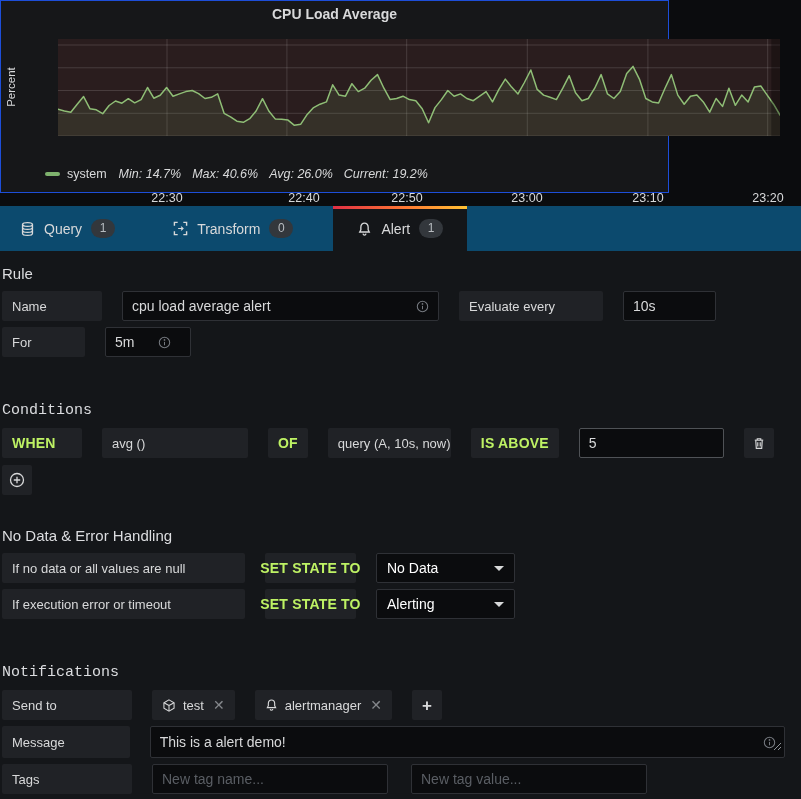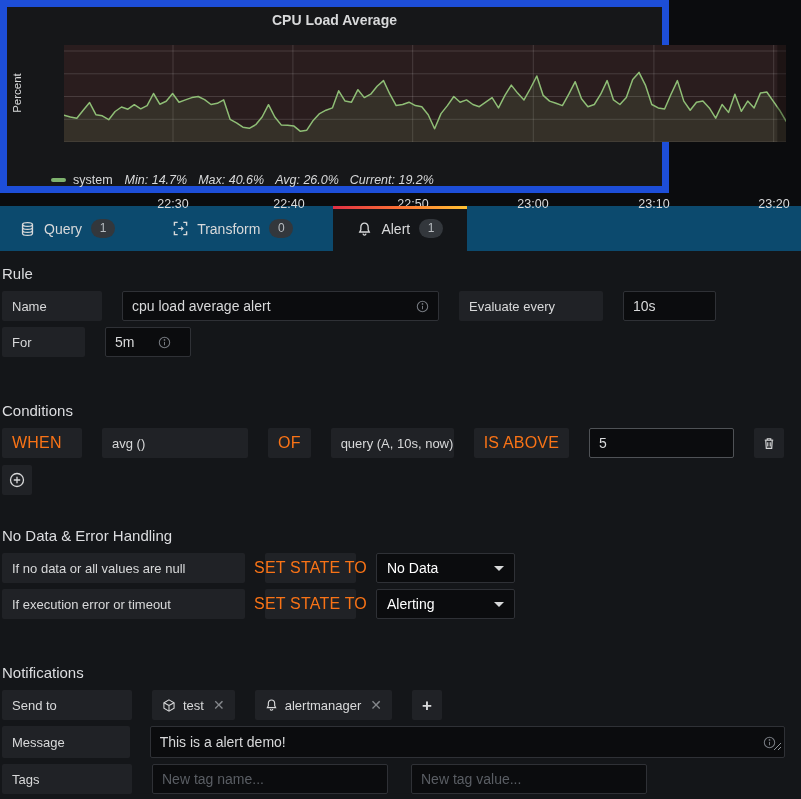--- a/index.html
+++ b/index.html
@@ -9,21 +9,21 @@
     font-family: "Liberation Sans", sans-serif;
     color: #d8d9da;
     -webkit-font-smoothing: antialiased;
   }
 
   
   .panel {
     position: relative;
     width: 669px; height: 193px;
     background: #161719;
-    border: 7px solid #1d4ed8;
+    border: 1px solid #1d4ed8;
   }
   .panel-title {
     position: absolute; top: 5px; left: 0; right: 0;
     text-align: center;
     font-size: 14px; font-weight: 700; color: #d8d9da;
   }
   .plot-wrap {
     position: absolute; left: 57px; top: 38px;
     width: 722px; height: 97px;
     background: #2a1d1e; 
@@ -94,21 +94,21 @@
   }
   .section-h { font-size: 15px; font-weight: 500; color: #dcdde0; margin-bottom: 9px; }
   .row { display: flex; align-items: stretch; gap: 20px; margin-bottom: 6px; height: 30px; }
   .gbox {
     background: #202226; border-radius: 2px;
     display: flex; align-items: center;
     padding: 0 10px; height: 30px;
     font-size: 13px; font-weight: 500; color: #d8d9da;
     white-space: nowrap;
   }
-  .gbox.blue { color: #f97316; font-weight: 400; font-size: 16px; letter-spacing: .2px; }
+  .gbox.blue { color: #bef264; font-weight: 700; font-size: 14px; letter-spacing: .2px; }
   .gbox.clickable { cursor: pointer; }
   .ginput {
     position: relative;
     background: #0b0c0e; border: 1px solid #2f3136; border-radius: 2px;
     height: 30px; display: flex; align-items: center;
   }
   .ginput input, .ginput textarea {
     background: transparent; border: none; outline: none;
     color: #d8d9da; font-size: 14px; font-family: "Liberation Sans", sans-serif;
     width: 100%; padding: 0 9px;
@@ -129,21 +129,21 @@
     display: flex; align-items: center; justify-content: center;
     color: #d8d9da; cursor: pointer; border: none;
   }
   .chip {
     background: #202226; border-radius: 2px; height: 30px;
     display: flex; align-items: center; padding: 0 10px;
     font-size: 13px; font-weight: 500; color: #d8d9da;
   }
   .chip .c-icon { display: inline-flex; margin-right: 7px; color: #d8d9da; }
   .chip .c-close { margin-left: 9px; color: #85888c; font-size: 14px; cursor: pointer; }
-  .sect-gap-lg { margin-top: 45px; }
+  .sect-gap-lg { margin-top: 45px; font-family: Liberation Mono, monospace; }
   .sect-gap-md { margin-top: 32px; }
   .msg-area { height: 32px; }
   .msg-area textarea { resize: none; height: 30px; padding-top: 6px; line-height: 18px; overflow: hidden; }
   .grip { position: absolute; right: 2px; bottom: 2px; color: #8e9297; }
   input::placeholder, textarea::placeholder { color: #5a5e64; opacity: 1; }
 </style>
 </head>
 <body>
 
 <div class="panel">
@@ -169,21 +169,21 @@
         <line x1="469.3" x2="469.3" y1="0" y2="97" stroke="rgba(255,255,255,0.14)" stroke-width="1"></line>
         <line x1="589.9" x2="589.9" y1="0" y2="97" stroke="rgba(255,255,255,0.14)" stroke-width="1"></line>
         <line x1="709.7" x2="709.7" y1="0" y2="97" stroke="rgba(255,255,255,0.14)" stroke-width="1"></line>
         <polygon points="0,97 0.0,70.2 6.4,72.0 12.8,73.3 19.2,65.2 25.6,57.6 31.9,69.7 38.3,70.8 44.7,74.7 51.1,66.5 57.5,62.0 63.9,64.2 70.3,59.7 76.7,63.8 83.1,60.6 89.5,48.5 95.8,59.2 102.2,56.3 108.6,48.5 115.0,57.2 121.4,54.9 127.8,52.6 134.2,51.5 140.6,54.7 147.0,59.5 153.3,58.3 159.7,54.9 166.1,74.3 172.5,77.9 178.9,82.2 185.3,83.3 191.7,79.7 198.1,72.0 204.5,59.7 210.8,72.0 217.2,79.9 223.6,80.2 230.0,81.1 236.4,86.3 242.8,85.2 249.2,75.4 255.6,68.6 262.0,65.2 268.4,62.9 274.7,45.8 281.1,56.1 287.5,57.2 293.9,44.7 300.3,52.6 306.7,49.2 313.1,41.3 319.5,35.6 325.9,49.2 332.2,60.6 338.6,59.5 345.0,57.2 351.4,60.6 357.8,61.7 364.2,69.7 370.6,83.8 377.0,68.6 383.4,60.6 389.8,51.5 396.1,57.2 402.5,54.9 408.9,59.5 415.3,61.7 421.7,57.2 428.1,52.6 434.5,62.9 440.9,50.4 447.3,40.1 453.6,48.1 460.0,54.9 466.4,43.5 472.8,31.0 479.2,50.4 485.6,56.1 492.0,58.3 498.4,60.6 504.8,49.2 511.2,36.7 517.5,53.8 523.9,61.7 530.3,59.5 536.7,49.2 543.1,35.6 549.5,54.9 555.9,59.5 562.3,52.6 568.7,34.4 575.0,27.4 581.4,40.1 587.8,59.5 594.2,62.9 600.6,64.0 607.0,49.2 613.4,35.6 619.8,56.1 626.2,65.2 632.5,57.2 638.9,56.1 645.3,62.9 651.7,73.1 658.1,59.5 664.5,67.4 670.9,49.2 677.3,66.3 683.7,56.1 690.1,62.9 696.4,48.1 702.8,47.0 709.2,56.1 715.6,65.2 722.0,76.1 722,97" fill="rgba(134,178,108,0.13)"></polygon>
         <polyline points="0.0,70.2 6.4,72.0 12.8,73.3 19.2,65.2 25.6,57.6 31.9,69.7 38.3,70.8 44.7,74.7 51.1,66.5 57.5,62.0 63.9,64.2 70.3,59.7 76.7,63.8 83.1,60.6 89.5,48.5 95.8,59.2 102.2,56.3 108.6,48.5 115.0,57.2 121.4,54.9 127.8,52.6 134.2,51.5 140.6,54.7 147.0,59.5 153.3,58.3 159.7,54.9 166.1,74.3 172.5,77.9 178.9,82.2 185.3,83.3 191.7,79.7 198.1,72.0 204.5,59.7 210.8,72.0 217.2,79.9 223.6,80.2 230.0,81.1 236.4,86.3 242.8,85.2 249.2,75.4 255.6,68.6 262.0,65.2 268.4,62.9 274.7,45.8 281.1,56.1 287.5,57.2 293.9,44.7 300.3,52.6 306.7,49.2 313.1,41.3 319.5,35.6 325.9,49.2 332.2,60.6 338.6,59.5 345.0,57.2 351.4,60.6 357.8,61.7 364.2,69.7 370.6,83.8 377.0,68.6 383.4,60.6 389.8,51.5 396.1,57.2 402.5,54.9 408.9,59.5 415.3,61.7 421.7,57.2 428.1,52.6 434.5,62.9 440.9,50.4 447.3,40.1 453.6,48.1 460.0,54.9 466.4,43.5 472.8,31.0 479.2,50.4 485.6,56.1 492.0,58.3 498.4,60.6 504.8,49.2 511.2,36.7 517.5,53.8 523.9,61.7 530.3,59.5 536.7,49.2 543.1,35.6 549.5,54.9 555.9,59.5 562.3,52.6 568.7,34.4 575.0,27.4 581.4,40.1 587.8,59.5 594.2,62.9 600.6,64.0 607.0,49.2 613.4,35.6 619.8,56.1 626.2,65.2 632.5,57.2 638.9,56.1 645.3,62.9 651.7,73.1 658.1,59.5 664.5,67.4 670.9,49.2 677.3,66.3 683.7,56.1 690.1,62.9 696.4,48.1 702.8,47.0 709.2,56.1 715.6,65.2 722.0,76.1" fill="none" stroke="#8fbe76" stroke-width="1.5" stroke-linejoin="round" stroke-linecap="round"></polyline>
         <rect x="713.3" y="0" width="8.7" height="97" fill="rgba(0,0,0,0.30)"></rect>
       </svg>
   </div>
 
   <span class="x-label" style="left:144px">22:30</span>
-  <span class="x-label" style="left:260px">22:40</span>
+  <span class="x-label" style="left:281px">22:40</span>
   <span class="x-label" style="left:384px">22:50</span>
   <span class="x-label" style="left:504px">23:00</span>
   <span class="x-label" style="left:625px">23:10</span>
   <span class="x-label" style="left:745px">23:20</span>
 
   <div class="legend">
     <span class="legend-swatch"></span>
     <span class="legend-series">system</span>
     <span class="legend-stat">Min: 14.7%</span>
     <span class="legend-stat">Max: 40.6%</span>

